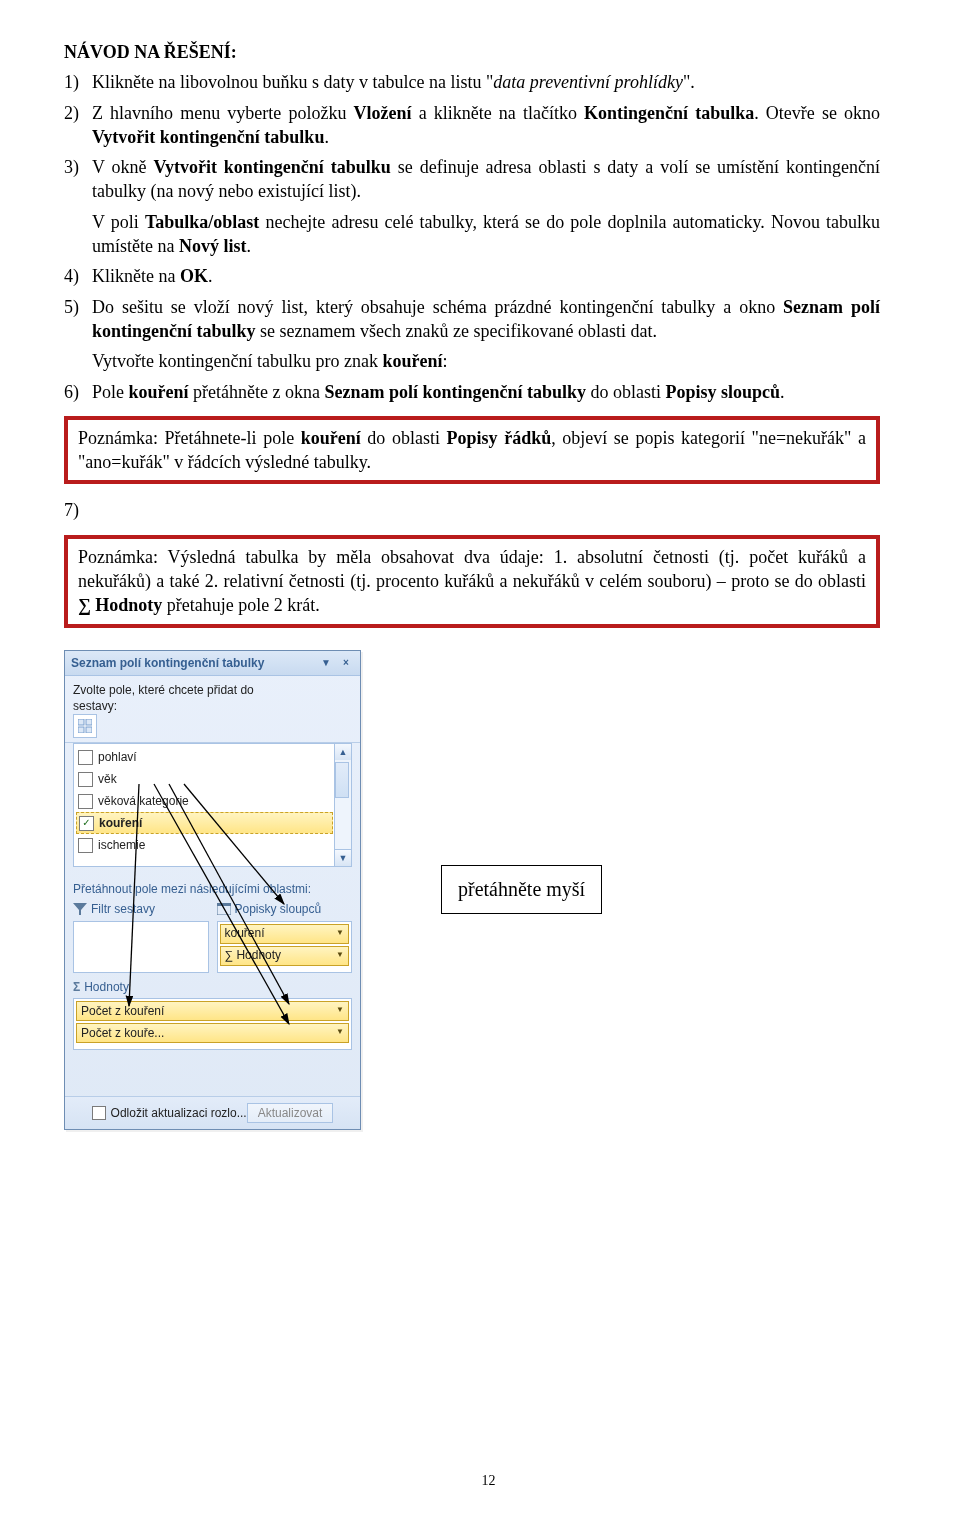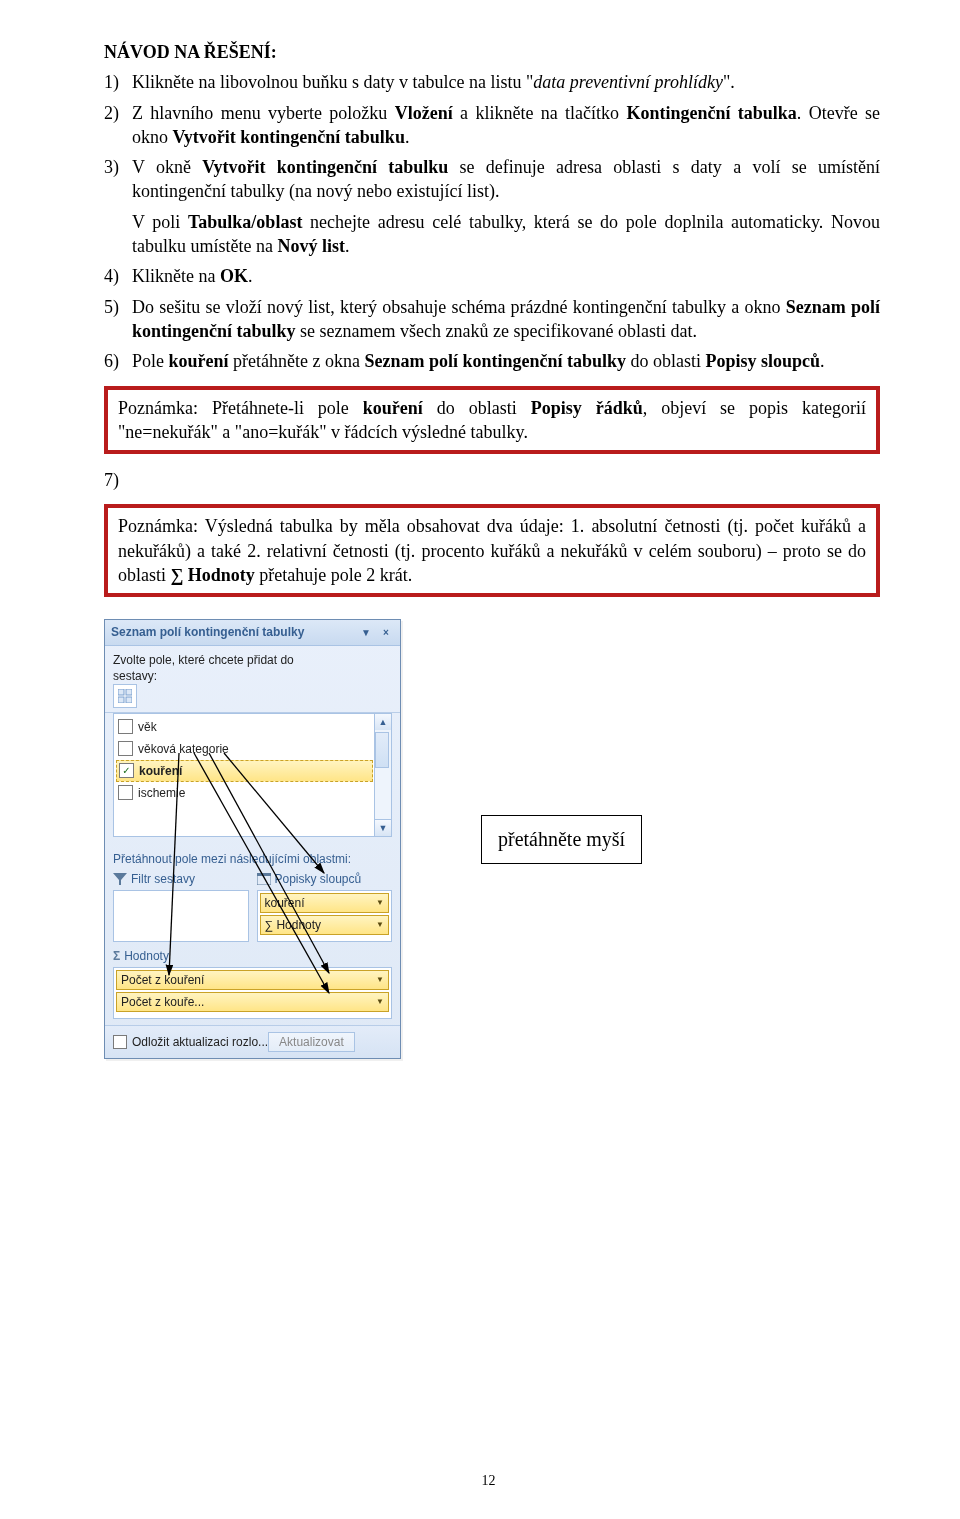--- a/index.html
+++ b/index.html
@@ -6,21 +6,21 @@
     margin: 0;
     padding: 0;
     background: #fff;
     font-family: "Times New Roman", Times, serif;
     color: #000;
   }
   .page {
     width: 960px;
     min-height: 1519px;
     margin: 0 auto;
-    padding: 40px 80px 20px 104px;
+    padding: 40px 80px 20px 64px;
     box-sizing: border-box;
     position: relative;
     font-size: 18px;
     line-height: 1.35;
   }
   .bold { font-weight: bold; }
   .sub { margin: 8px 0 10px 0; }
   ol.steps {
     list-style: none;
     padding: 0;
@@ -157,24 +157,25 @@
     background:#fff; border:1px solid #a9c3e4; min-height:46px; padding:2px;
     display:flex; flex-direction:column; gap:2px;
   }
   .wellitem {
     display:flex; align-items:center; justify-content:space-between;
     background:linear-gradient(#fff4c1,#ffe587);
     border:1px solid #c9a227; height:18px; padding:0 4px; font-size:12px;
   }
   .wellitem .dd { font-size:8px; color:#5a4a10; }
   .pane .footer {
-    display:flex; align-items:center; justify-content:flex-start;
+    display:flex; align-items:center; justify-content:center;
     padding:6px 8px;
     border-top:1px solid #b8cde8;
     background:linear-gradient(#e3ecf9,#d6e3f4);
+    margin-top:40px;
   }
   .pane .footer .defer { display:flex; align-items:center; gap:5px; }
   .pane .footer .upd-btn {
     border:1px solid #a9c3e4; background:linear-gradient(#f0f5fc,#e4edf8);
     color:#888; padding:2px 10px; font-family:inherit; font-size:12px;
   }
   .arrows {
     position:absolute;
     pointer-events:none;
   }
@@ -224,20 +225,23 @@
       </span>
     </li>
     <li>
       <span class="num">5)</span>
       <span class="body">
         <span>Do sešitu se vloží nový list, který obsahuje schéma prázdné kontingenční tabulky a okno </span><span class="bold">Seznam polí kontingenční tabulky</span><span> se seznamem všech znaků ze specifikované oblasti dat.</span>
       </span>
     </li>
   </ol>
 
+  <div class="indent-para">
+    <span>Vytvořte kontingenční tabulku pro znak </span><span class="bold">kouření</span><span>:</span>
+  </div>
 
   <ol class="steps">
     <li>
       <span class="num">6)</span>
       <span class="body">
         <span>Pole </span><span class="bold">kouření</span><span> přetáhněte z okna </span><span class="bold">Seznam polí kontingenční tabulky</span><span> do oblasti </span><span class="bold">Popisy sloupců</span><span>.</span>
       </span>
     </li>
   </ol>
 
@@ -276,20 +280,24 @@
             </svg>
         </div>
       </div>
 
       <div class="fieldlist">
         <div class="scroll-up">▲</div>
         <div class="scroll-track"></div>
         <div class="scroll-thumb"></div>
         <div class="scroll-dn">▼</div>
 
+        <div class="fieldrow">
+          <span class="chk"> </span>
+          <span class="lbl">pohlaví</span>
+        </div>
         <div class="fieldrow">
           <span class="chk"> </span>
           <span class="lbl">věk</span>
         </div>
         <div class="fieldrow">
           <span class="chk"> </span>
           <span class="lbl">věková kategorie</span>
         </div>
         <div class="fieldrow selected">
           <span class="chk">✓</span>

